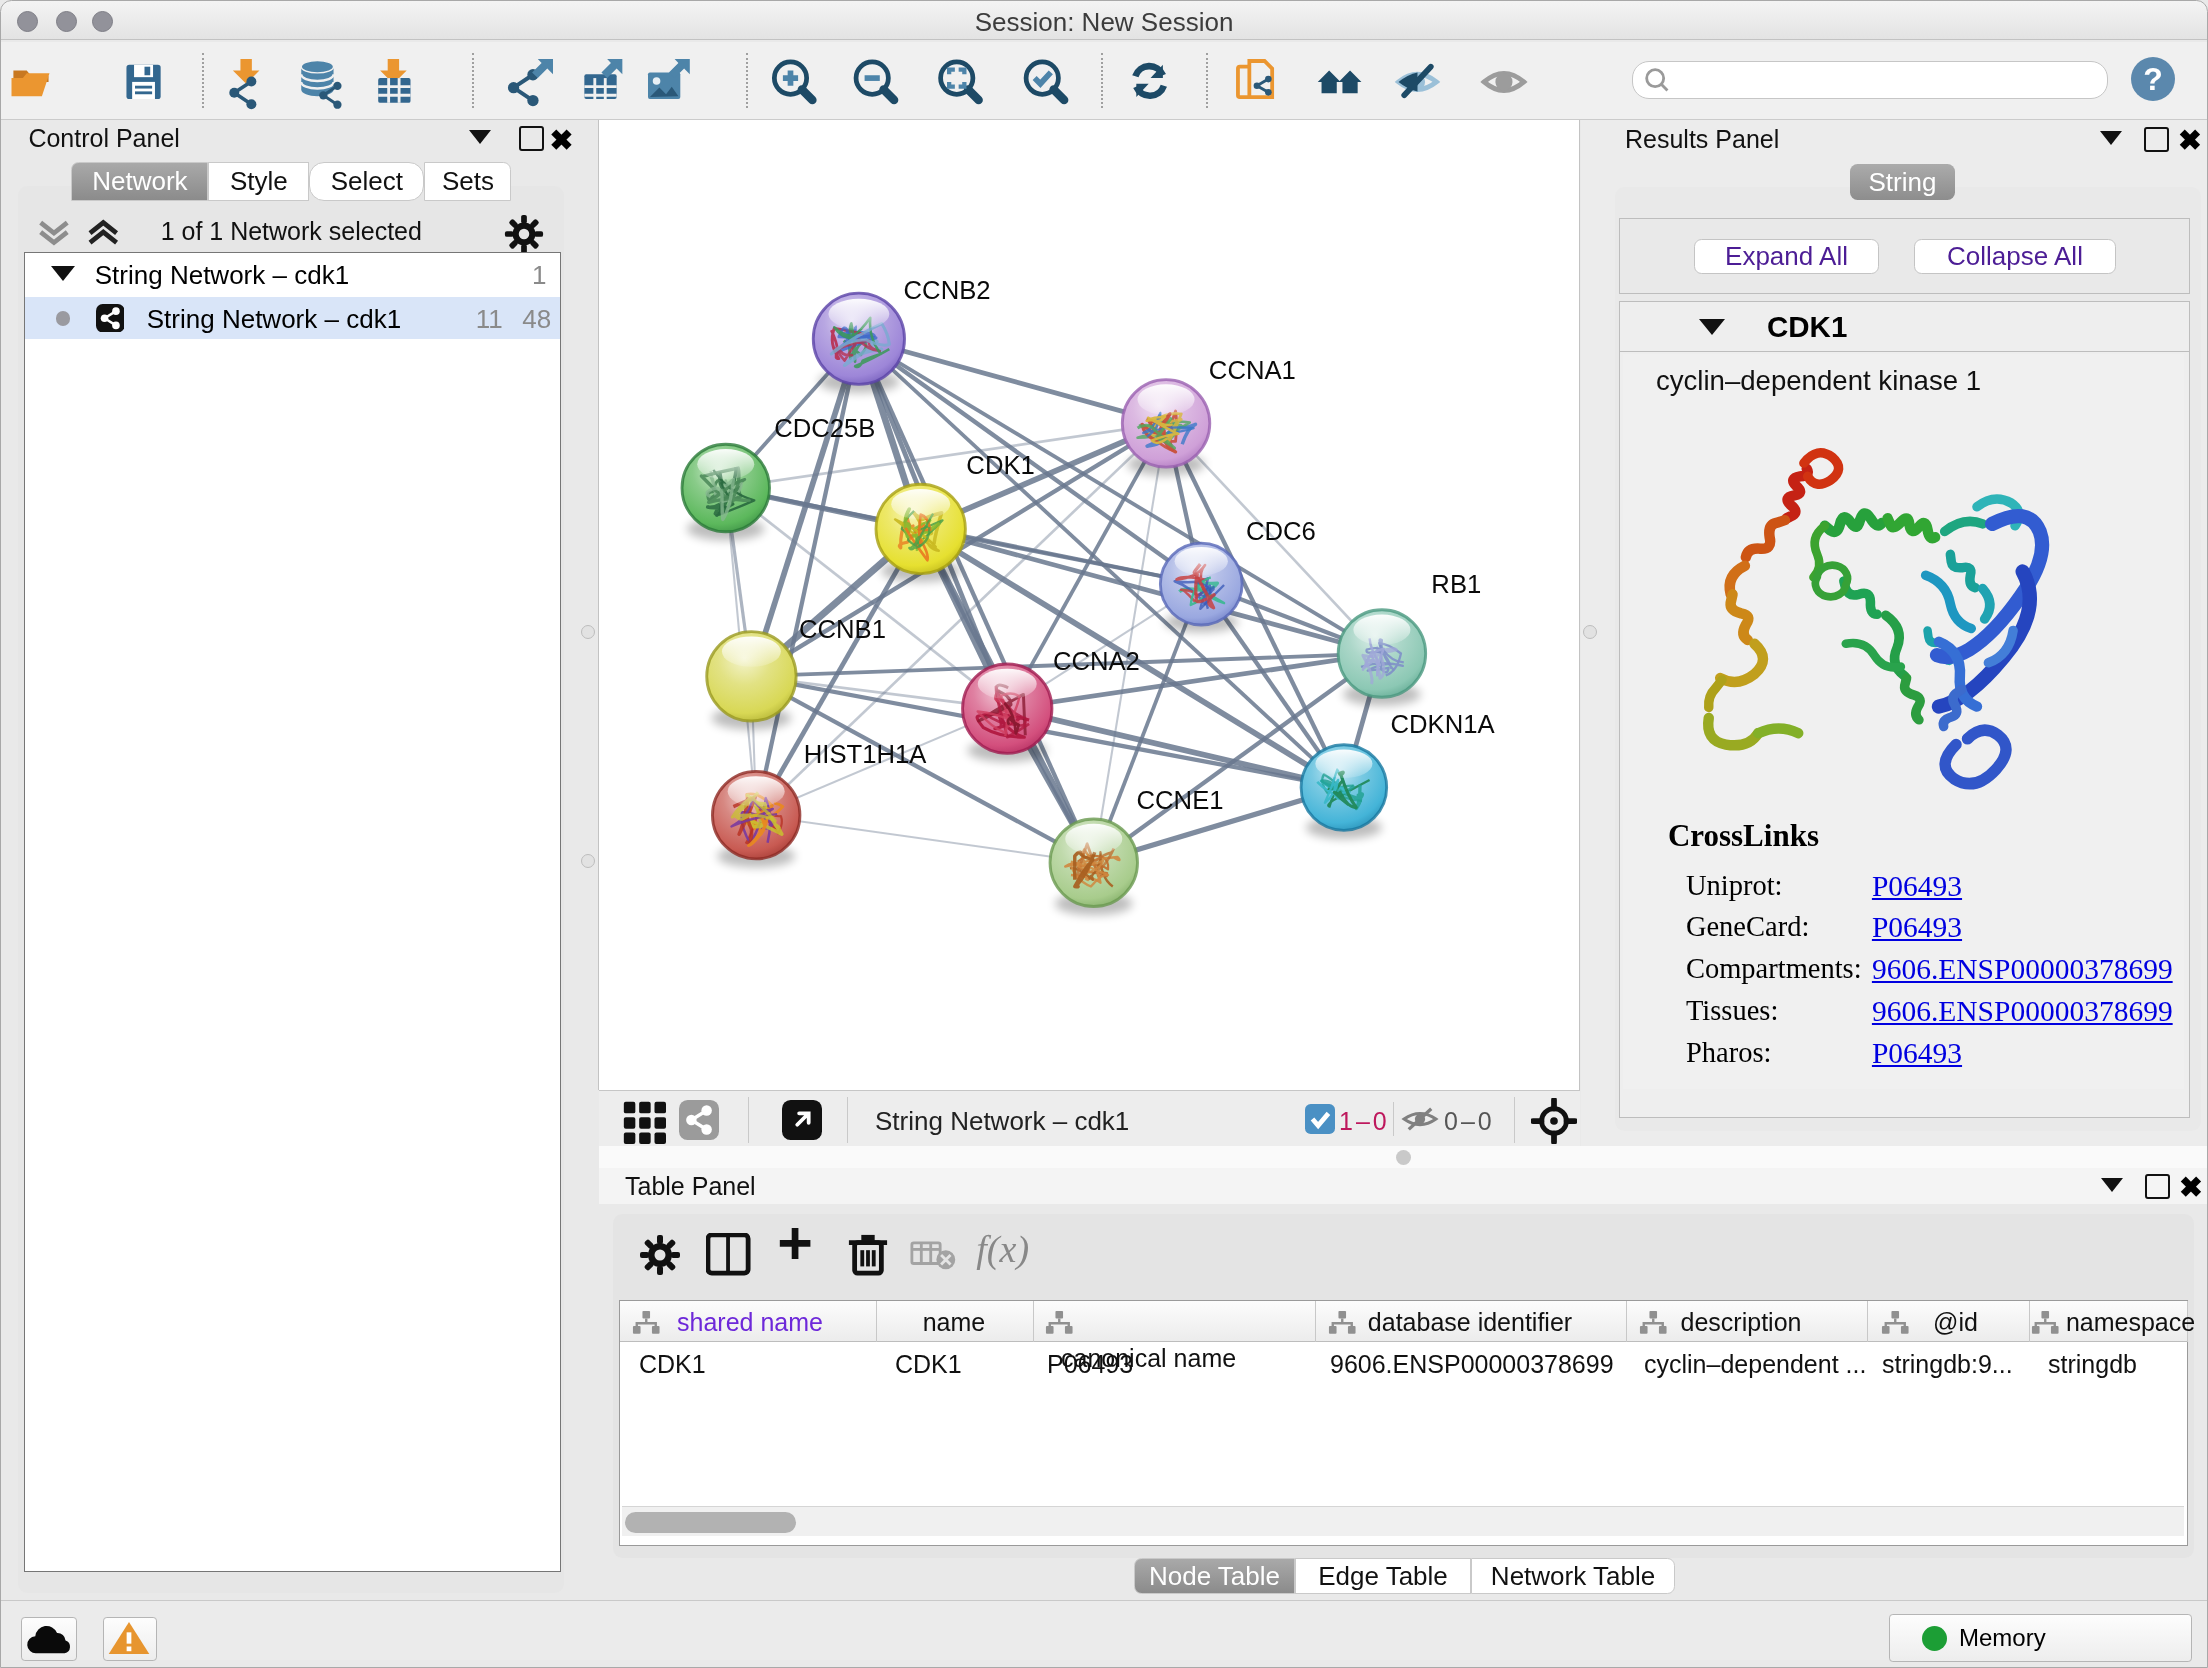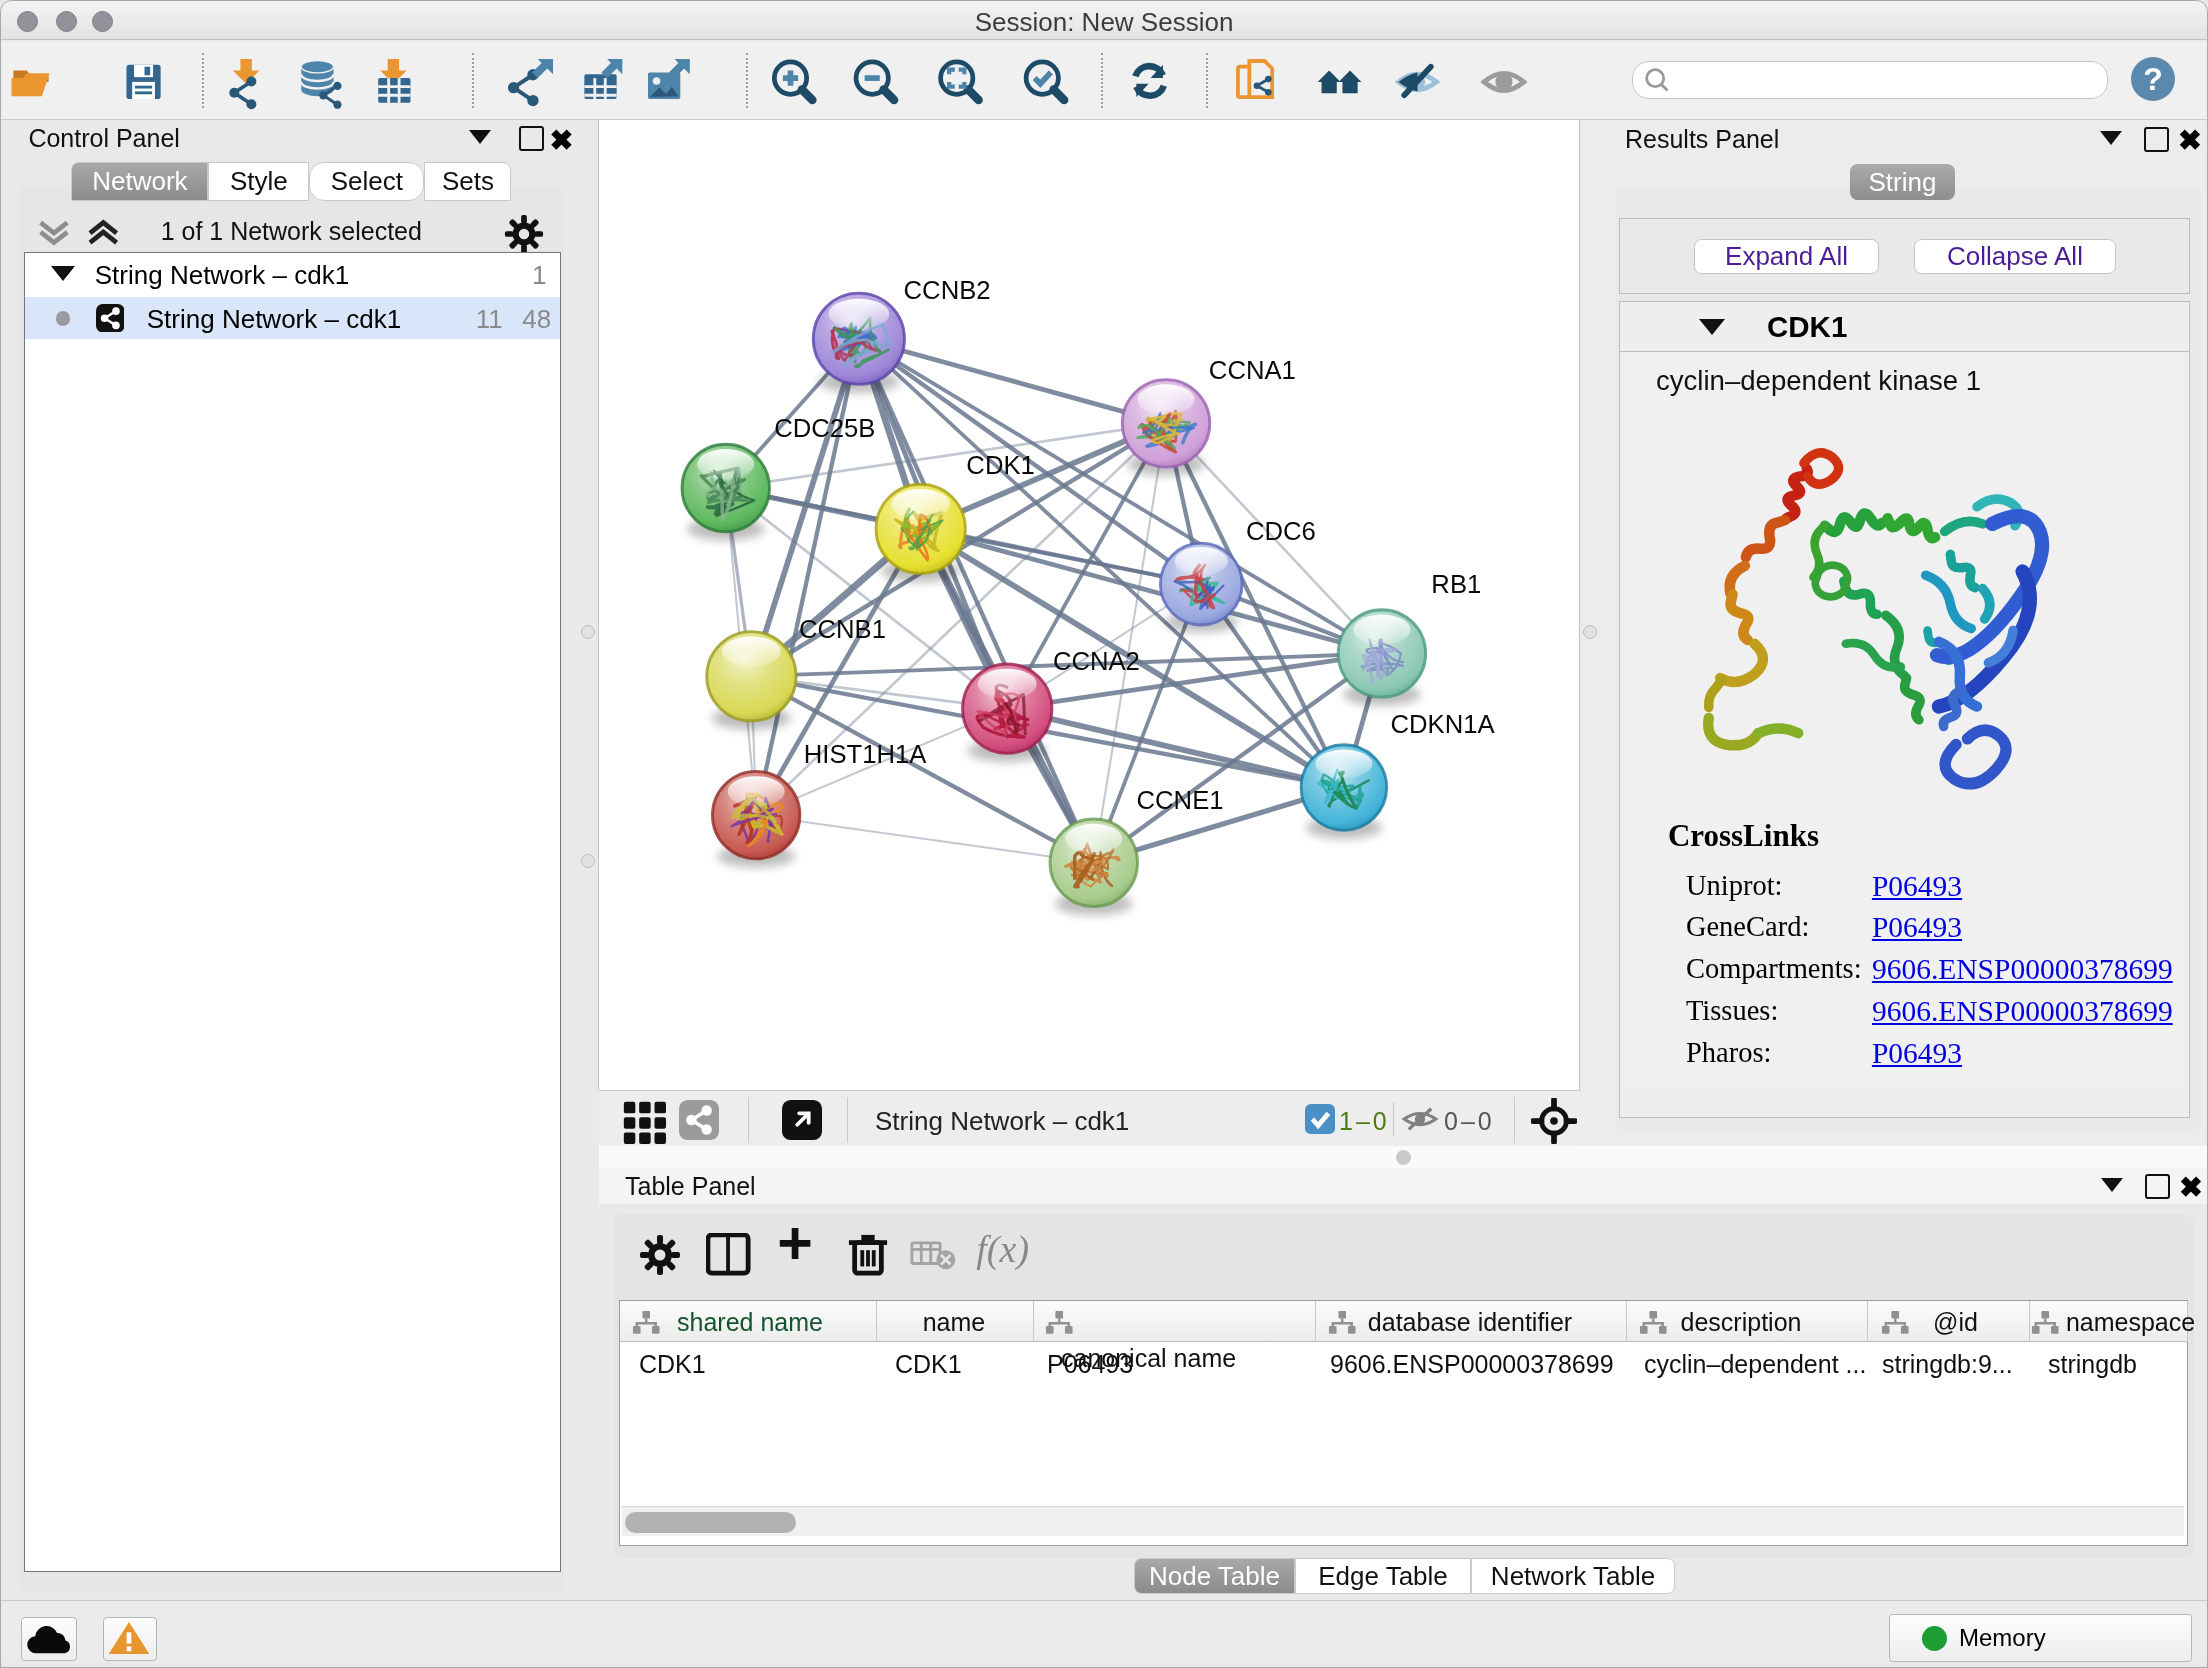--- a/index.html
+++ b/index.html
@@ -608,21 +608,21 @@
     <svg width="40" height="40" style="position:absolute;left:183px;top:8.6px;" viewBox="0 0 42 42">
       <rect width="42" height="42" rx="9" fill="#111"></rect>
       <path d="M16 26 L26 16 M18 14 h10 v10" stroke="#fff" stroke-width="4" fill="none" stroke-linecap="round"></path>
     </svg>
     <div class="cbsep" style="left:248px;"></div>
     <div style="position:absolute;left:276px;top:15px;font-size:26px;color:#222;">String Network – cdk1</div>
     <svg width="30" height="30" style="position:absolute;left:706px;top:13.3px;" viewBox="0 0 32 32">
       <rect width="32" height="32" rx="6" fill="#4a90c4"></rect>
       <path d="M8 16 l6 7 11 -13" stroke="#fff" stroke-width="5" fill="none"></path>
     </svg>
-    <div style="position:absolute;left:740px;top:16px;font-size:25px;color:#4d7c0f;letter-spacing:-1px;">1 – 0</div>
+    <div style="position:absolute;left:740px;top:16px;font-size:25px;color:#be185d;letter-spacing:-1px;">1 – 0</div>
     <div class="cbsep" style="left:794px;height:34px;top:11.4px;"></div>
     <svg width="38" height="30" style="position:absolute;left:802px;top:14.3px;" viewBox="0 0 40 32">
       <path d="M3 15 Q20 3 37 15 Q20 27 3 15 z" fill="none" stroke="#808080" stroke-width="3.2"></path>
       <circle cx="20" cy="15" r="5.5" fill="#808080"></circle>
       <path d="M8 26 L32 4" stroke="#808080" stroke-width="3.6"></path>
     </svg>
     <div style="position:absolute;left:845px;top:16px;font-size:25px;color:#555;letter-spacing:-1px;">0 – 0</div>
     <div class="cbsep" style="left:915px;"></div>
     <svg width="46" height="46" style="position:absolute;left:932px;top:6.7px;" viewBox="0 0 48 48">
       <circle cx="24" cy="24" r="13" fill="none" stroke="#111" stroke-width="5"></circle>
@@ -748,21 +748,21 @@
         <line x1="12" y1="6" x2="12" y2="28" stroke="#555" stroke-width="3"></line>
         <line x1="22" y1="6" x2="22" y2="28" stroke="#555" stroke-width="3"></line>
         <circle cx="38" cy="24" r="10" fill="#555"></circle>
         <path d="M33 19 l10 10 M43 19 l-10 10" stroke="#e4e4e4" stroke-width="3"></path>
       </svg>
       <div style="position:absolute;left:363px;top:13.3px;font-size:38px;color:#888;font-style:italic;font-family:'Liberation Serif',serif;">f(x)</div>
     </div>
     <div id="tp-white">
       <div class="thead"></div>
       <div style="position:absolute;left:256px;top:0;height:41px;border-left:1.9px solid #c8c8c8;"></div>
-      <div style="position:absolute;left:16px;top:6.7px;width:228px;text-align:center;font-size:25px;color:#14532d;">shared name</div>
+      <div style="position:absolute;left:16px;top:6.7px;width:228px;text-align:center;font-size:25px;color:#6d28d9;">shared name</div>
       <svg width="28.5" height="28.5" style="position:absolute;left:12.4px;top:7.6px;" viewBox="0 0 30 30">
         <g fill="#909090">
           <rect x="11" y="2" width="8" height="8" rx="1"></rect>
           <rect x="1" y="18" width="8" height="8" rx="1"></rect>
           <rect x="21" y="18" width="8" height="8" rx="1"></rect>
           <path d="M15 10 v5 M5 18 v-3 h20 v3" stroke="#909090" stroke-width="2.5" fill="none"></path>
         </g>
       </svg>
       <div style="position:absolute;left:413px;top:0;height:41px;border-left:1.9px solid #c8c8c8;"></div>
       <div style="position:absolute;left:220px;top:6.7px;width:228px;text-align:center;font-size:25px;color:#111;">name</div>

